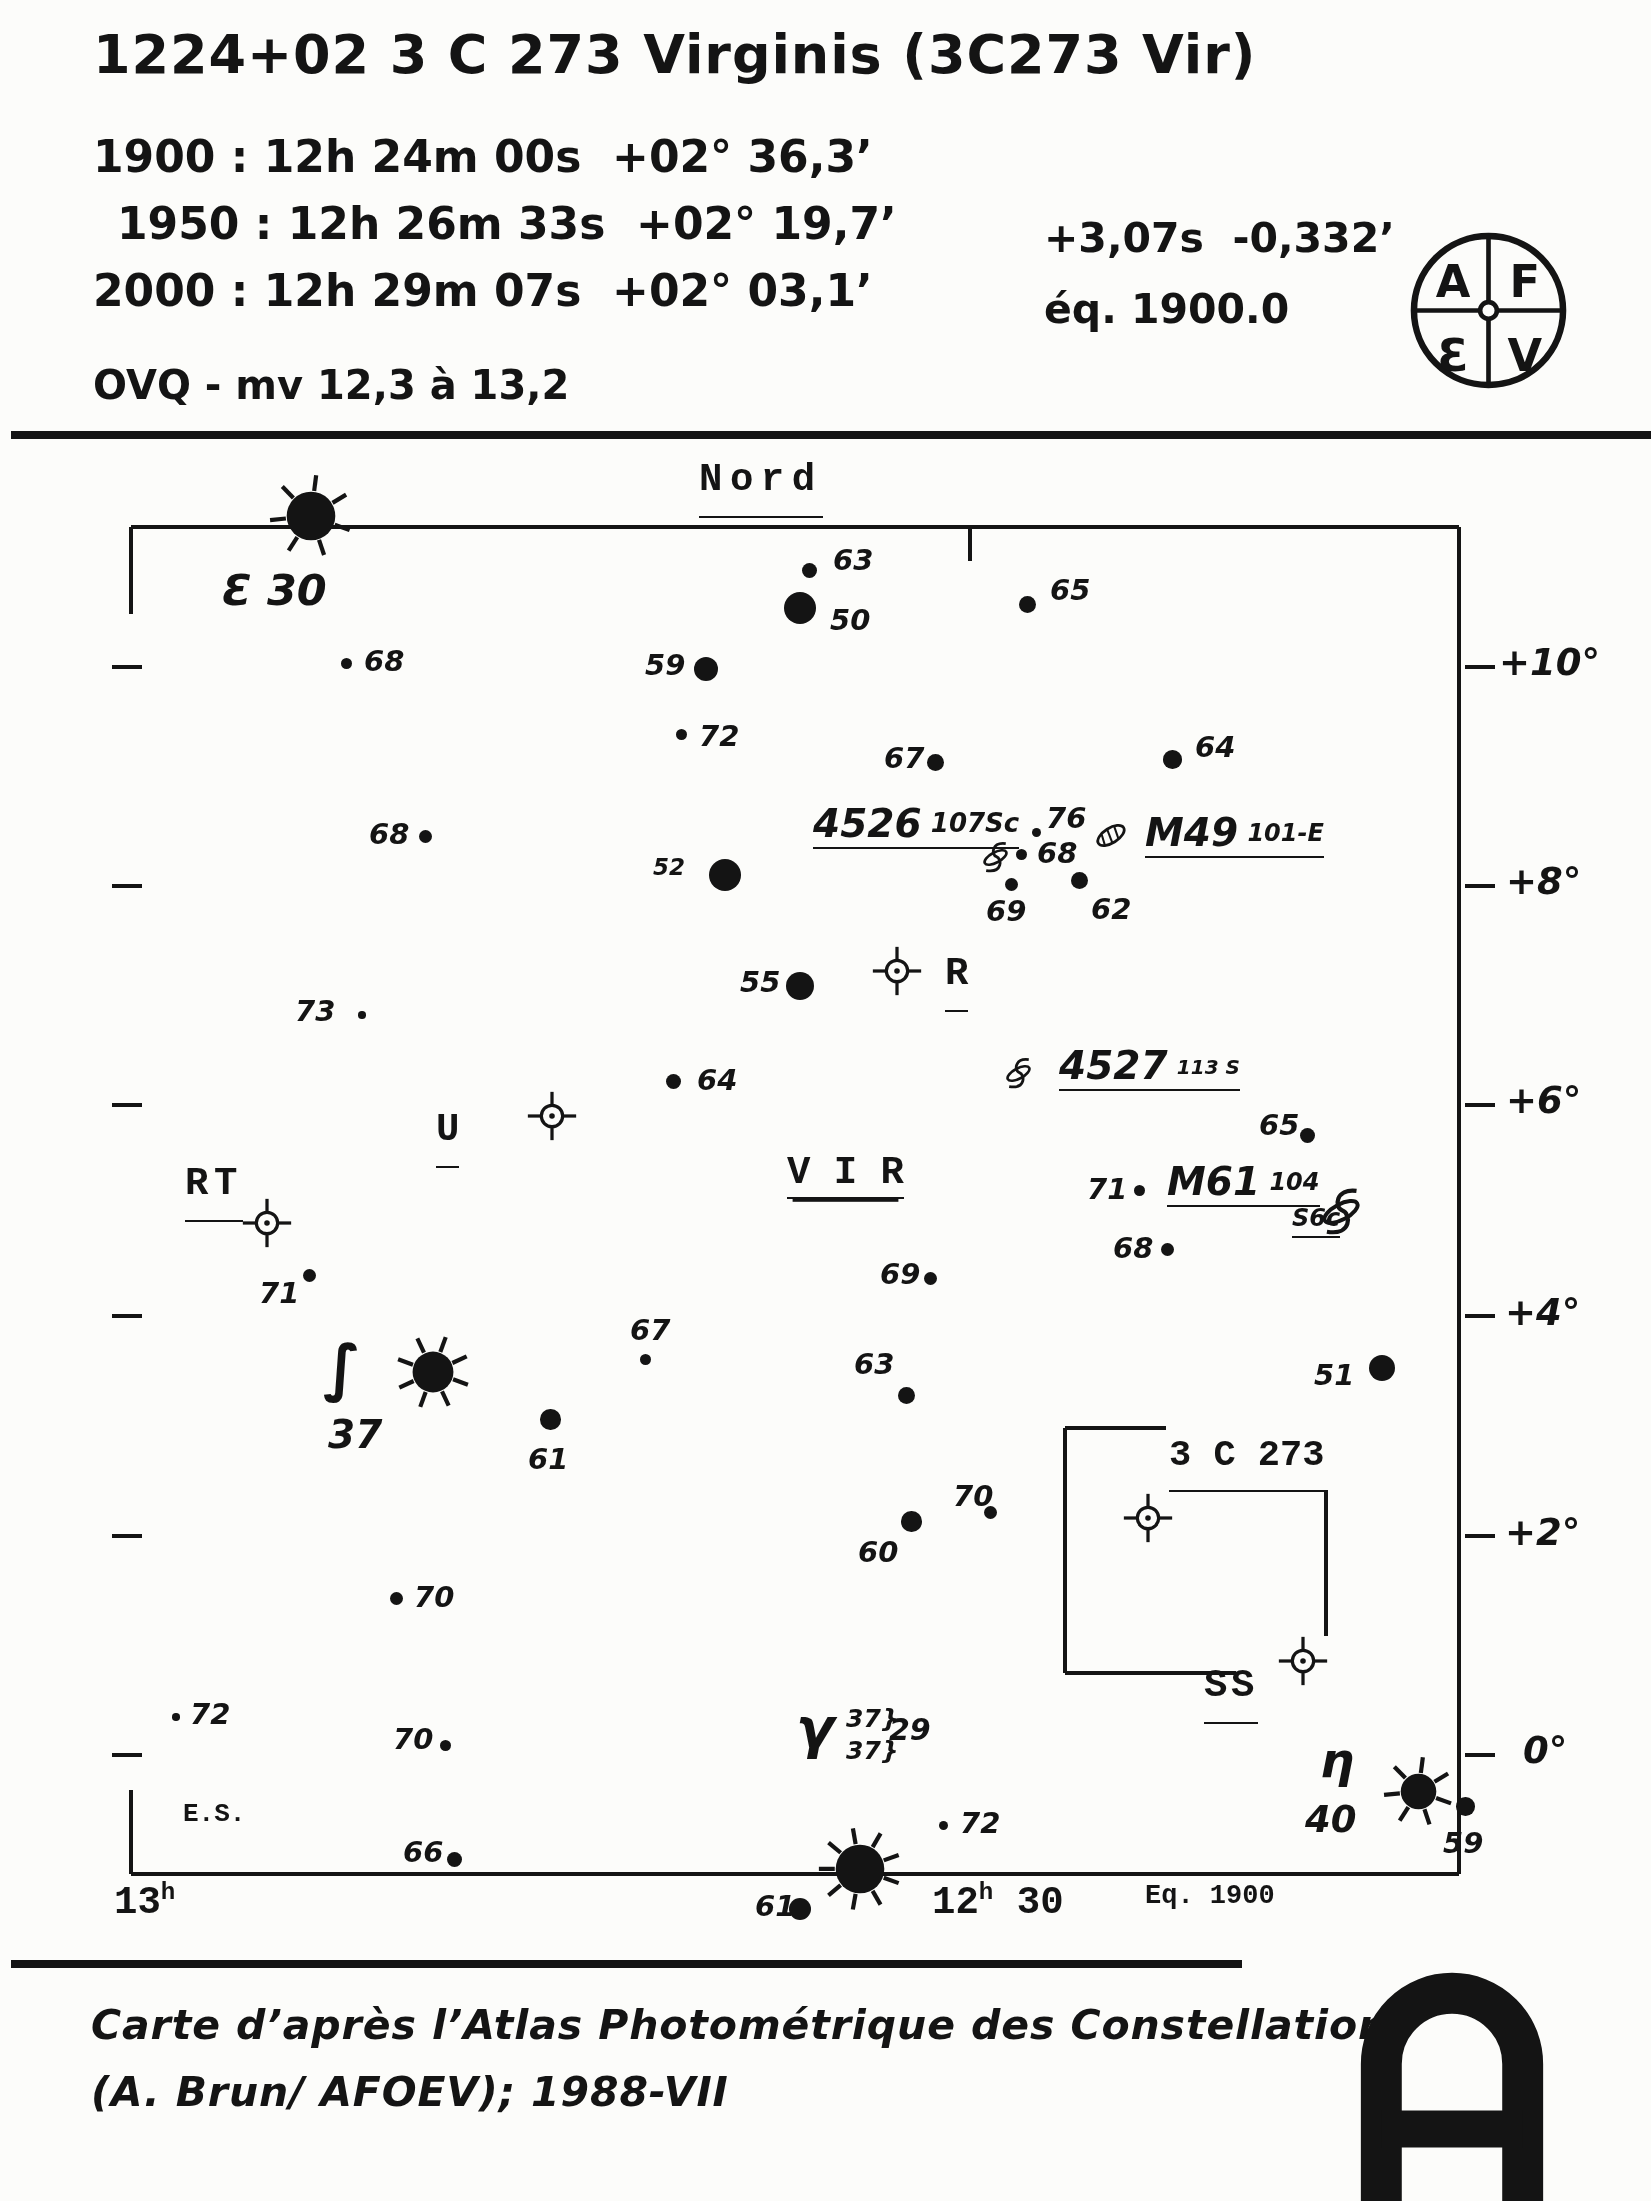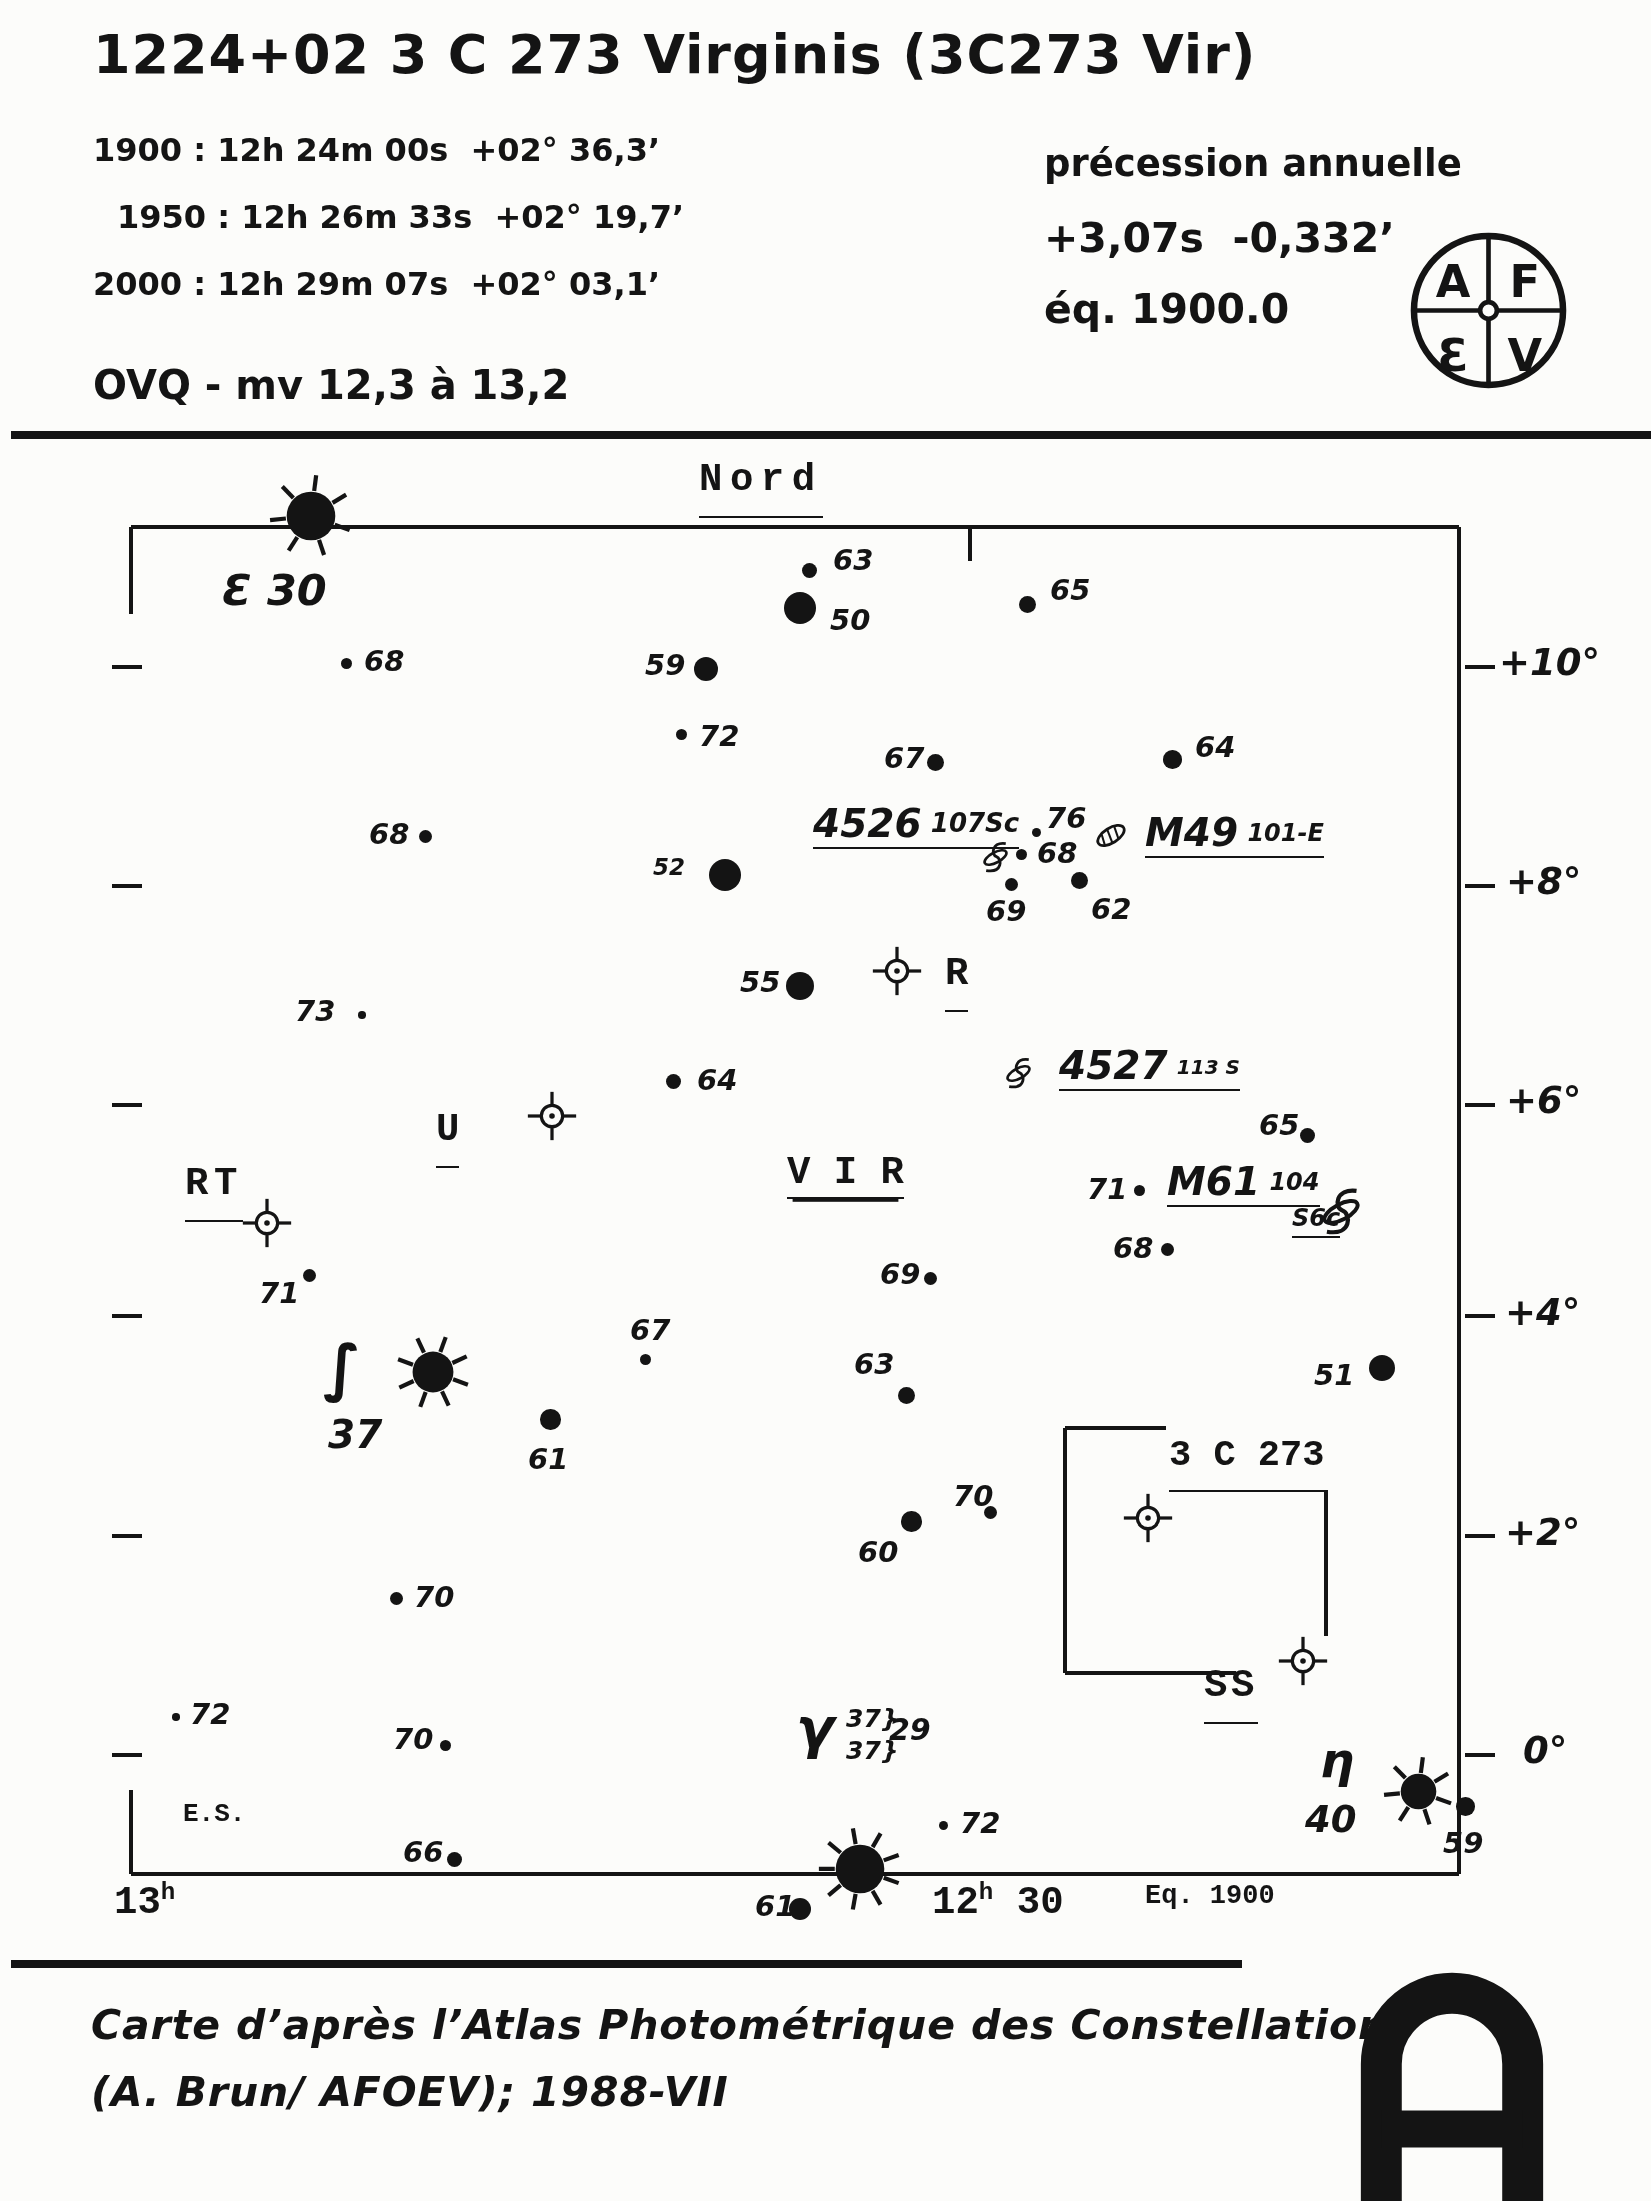--- a/index.html
+++ b/index.html
@@ -1,21 +1,21 @@
 <!DOCTYPE html>
 <html style="font-size:15px"><head>
 <meta charset="utf-8">
 <style>
   * { margin:0; padding:0; box-sizing:border-box; }
   html,body { background:#d8d8d8; }
   body { width:1652px; font-family:"DejaVu Sans",sans-serif; }
   .page { position:relative; width:1652px; height:2202px; background:#fcfcfa; color:#141414; overflow:hidden; }
   .abs { position:absolute; }
   .title { font-weight:700; font-size:54px; letter-spacing:0.9px; }
-  .epoch { font-weight:700; font-size:32px; white-space:pre; }
+  .epoch { font-weight:700; font-size:44px; white-space:pre; }
   .hdr-sm { font-weight:700; font-size:37px; }
   .hdr-md { font-weight:700; font-size:41px; white-space:pre; }
   .rule { position:absolute; background:#141414; }
   #chart { position:absolute; left:0; top:0; width:100%; height:100%; }
   .lbl { position:absolute; white-space:nowrap; line-height:1; }
   .type { font-family:"Liberation Mono",monospace; font-weight:700; }
   .hand { font-family:"DejaVu Sans",sans-serif; font-style:italic; font-weight:600; }
   .ul  { border-bottom:2.8px solid #141414; padding-bottom:16px; }
   .ul2 { border-bottom:2.8px solid #141414; padding-bottom:3.7px; box-shadow:0 8.4px 0 -5.6px #141414; }
   .dot { position:absolute; background:#141414; border-radius:50%; }
@@ -26,21 +26,20 @@
 <body>
 
 <div class="page">
 
   <div class="abs title" style="left:93px; top:23px;">1224+02 3 C 273 Virginis (3C273 Vir)</div>
 
   <div class="abs epoch" style="left:93px; top:131px;">1900 : 12h 24m 00s  +02° 36,3’</div>
   <div class="abs epoch" style="left:93px; top:198px;margin-left:24px;">1950 : 12h 26m 33s  +02° 19,7’</div>
   <div class="abs epoch" style="left:93px; top:265px;">2000 : 12h 29m 07s  +02° 03,1’</div>
 
-  <div class="abs hdr-sm" style="left:1044px; top:142px;">précession annuelle</div>
   <div class="abs hdr-md" style="left:1044px; top:214px;">+3,07s  -0,332’</div>
   <div class="abs hdr-md" style="left:1044px; top:285px;">éq. 1900.0</div>
 
   <div class="abs hdr-md" style="left:93px; top:362px; font-size:40px;">OVQ - mv 12,3 à 13,2</div>
 
   <svg class="abs" style="left:1400px; top:222px;" width="177" height="177" viewBox="0 0 190 190">
     <circle cx="95" cy="95" r="80" fill="none" stroke="#141414" stroke-width="7"></circle>
     <line x1="95" y1="16" x2="95" y2="174" stroke="#141414" stroke-width="5"></line>
     <line x1="16" y1="95" x2="174" y2="95" stroke="#141414" stroke-width="5"></line>
     <circle cx="95" cy="95" r="9" fill="#fcfcfa" stroke="#141414" stroke-width="5"></circle>

